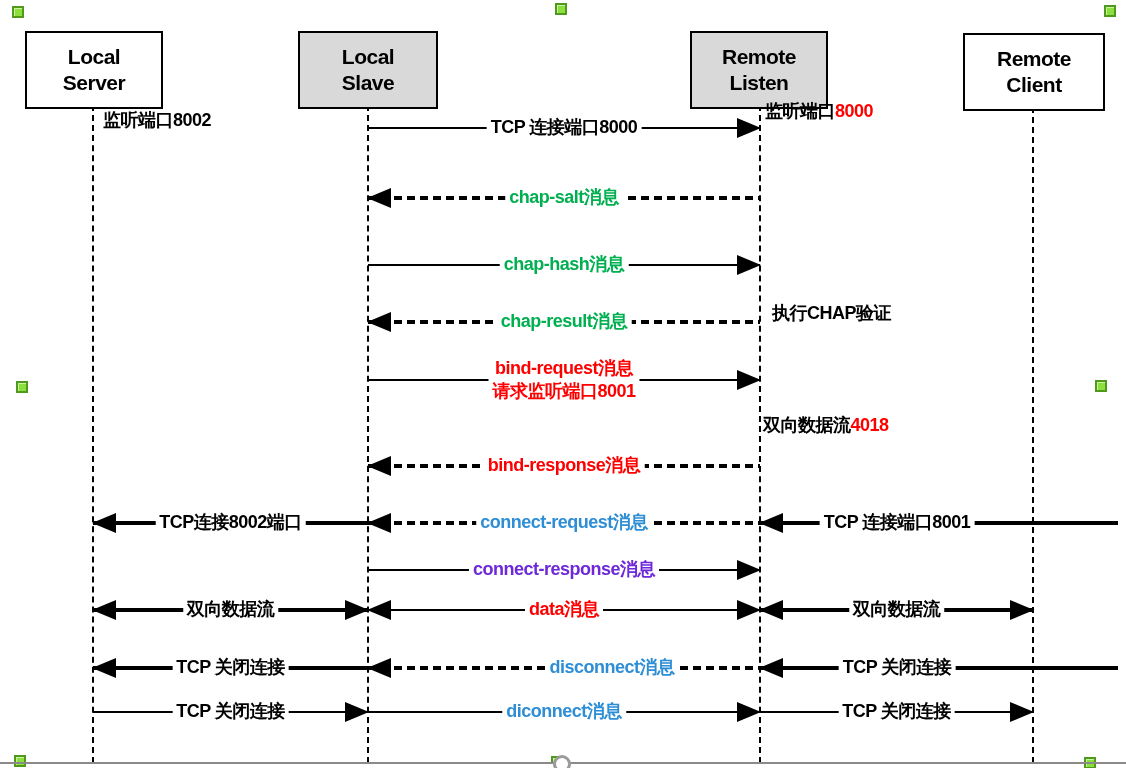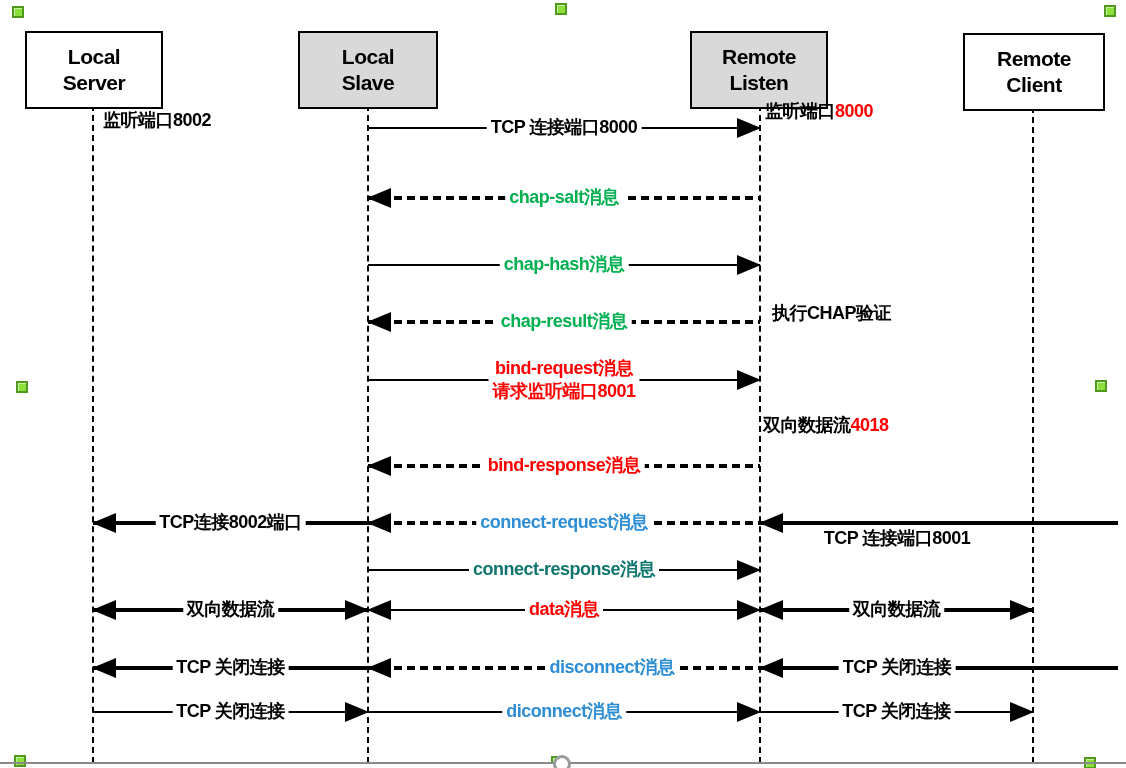--- a/index.html
+++ b/index.html
@@ -121,21 +121,21 @@
     <div class="lbl" style="color: rgb(255, 0, 0);">bind-response消息</div>
   </div>
   <div class="msg" style="left:368px;top:523px;width:392px;">
     <div class="ln dashed"></div>
     <div class="ah left"></div>
     <div class="lbl" style="color: rgb(46, 142, 213);">connect-request消息</div>
   </div>
   <div class="msg" style="left:368px;top:570px;width:392px;">
     <div class="ln thin"></div>
     <div class="ah right"></div>
-    <div class="lbl" style="color: #0f766e;">connect-response消息</div>
+    <div class="lbl" style="color: #6d28d9;">connect-response消息</div>
   </div>
   <div class="msg" style="left:368px;top:610px;width:392px;">
     <div class="ln thin"></div>
     <div class="ah left"></div>
     <div class="ah right"></div>
     <div class="lbl" style="color: rgb(255, 0, 0);">data消息</div>
   </div>
   <div class="msg" style="left:368px;top:668px;width:392px;">
     <div class="ln dashed"></div>
     <div class="ah left"></div>
@@ -165,21 +165,21 @@
   </div>
   <div class="msg" style="left:93px;top:712px;width:275px;">
     <div class="ln thin"></div>
     <div class="ah right"></div>
     <div class="lbl" style="color: rgb(0, 0, 0);">TCP 关闭连接</div>
   </div>
 
   <div class="msg" style="left:760px;top:523px;width:358px;">
     <div class="ln thick"></div>
     <div class="ah left"></div>
-    <div class="lbl" style="left: 137px; color: rgb(0, 0, 0); margin-top: 16px;">TCP 连接端口8001</div>
+    <div class="lbl" style="left: 137px; color: rgb(0, 0, 0);">TCP 连接端口8001</div>
   </div>
   <div class="msg" style="left:760px;top:610px;width:273px;">
     <div class="ln thick"></div>
     <div class="ah left"></div>
     <div class="ah right"></div>
     <div class="lbl" style="color: rgb(0, 0, 0);">双向数据流</div>
   </div>
   <div class="msg" style="left:760px;top:668px;width:358px;">
     <div class="ln thick"></div>
     <div class="ah left"></div>

